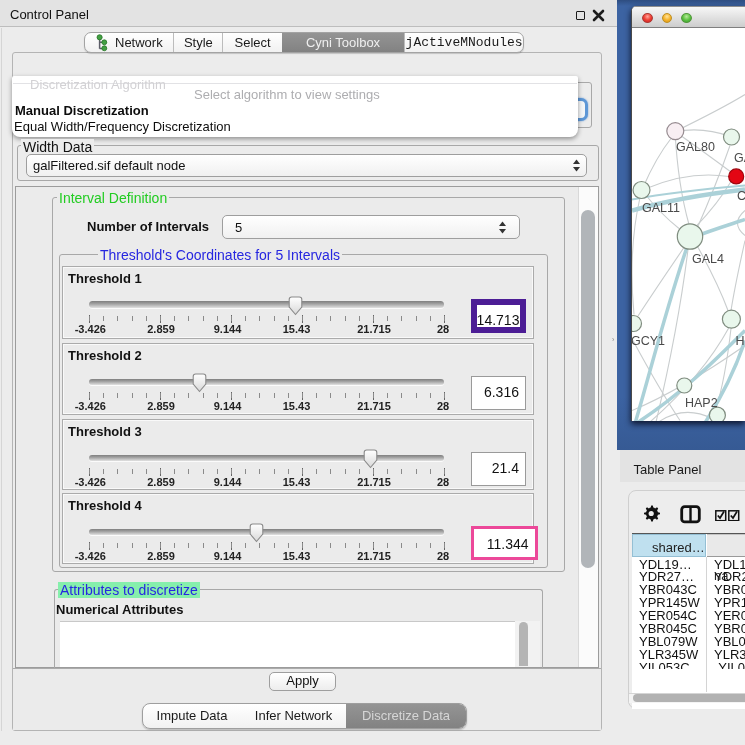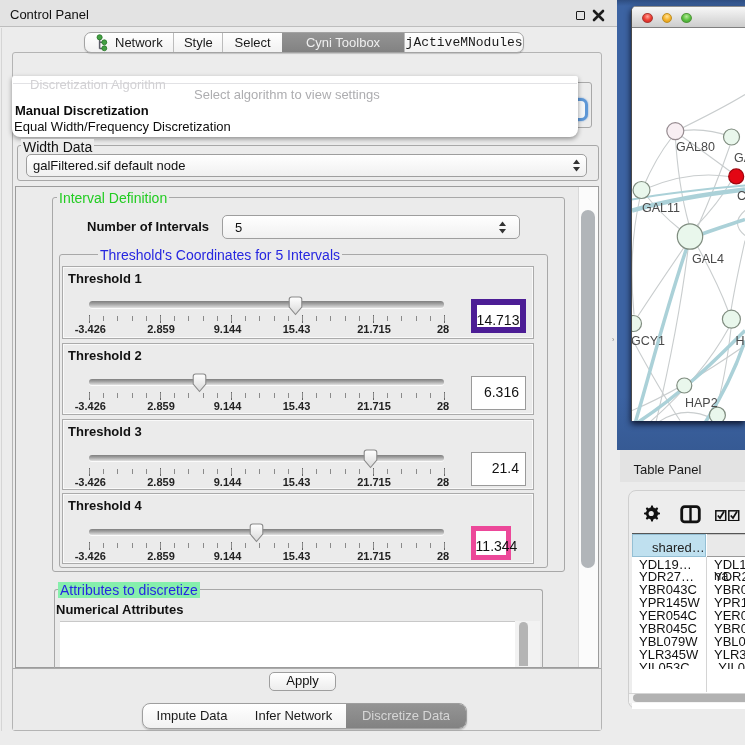--- a/index.html
+++ b/index.html
@@ -161,21 +161,21 @@
   <div class="abs" style="left:443px;top:549.8px;transform:translateX(-50%);font-size:11px;font-weight:bold;color:#222;">28</div>
   <svg class="abs" style="left:247.5px;top:522.8px" width="17" height="20" viewBox="0 0 17 20">
       <path d="M2.2 3.5 Q2.2 1 4.7 1 L12.3 1 Q14.8 1 14.8 3.5 L14.8 11 L8.5 18.5 L2.2 11 Z" fill="url(#thg4)" stroke="#8a8a8a" stroke-width="1.1"></path>
       <defs>
         <linearGradient id="thg4" x1="0" y1="0" x2="0" y2="1">
           <stop offset="0" stop-color="#ffffff"></stop>
           <stop offset="1" stop-color="#d8d8d8"></stop>
         </linearGradient>
       </defs>
     </svg>
-  <div class="abs" style="left:470.6px;top:526.3px;width:40px;height:33.5px;background:#fff;border:5px solid #ec4899;font-size:14px;color:#111;text-align:right;line-height:31.5px;padding-right:6px;">11.344</div>
+  <div class="abs" style="left:470.6px;top:526.3px;width:67px;height:33.5px;background:#fff;border:3px solid #ec4899;font-size:14px;color:#111;text-align:right;line-height:31.5px;padding-right:6px;">11.344</div>
 
   <div class="abs" style="left:53.5px;top:588.7px;width:489.5px;height:79px;border:1px solid #a8a8a8;border-top-left-radius:3px;border-top-right-radius:3px;border-bottom:none;"></div>
   <div class="abs" style="left:58px;top:582px;font-size:14px;color:#2626e0;background:#86efac;padding:0 2px;">Attributes to discretize</div>
   <div class="abs" style="left:56px;top:601.5px;font-size:13px;font-weight:bold;color:#111;">Numerical Attributes</div>
 
   <div class="abs" style="left:60px;top:620.5px;width:480px;height:46px;background:#ffffff;border-top:1px solid #c8c8c8;"></div>
   <div class="abs" style="left:515px;top:620.5px;width:25px;height:46px;background:#f2f2f2;"></div>
   <div class="abs" style="left:519px;top:622px;width:9px;height:44px;background:#b4b4b4;border-radius:4.5px 4.5px 0 0;"></div>
 
   <div class="abs" style="left:13px;top:668px;width:588px;height:62px;background:#ebebeb;border-top:1px solid #ababab;"></div>

